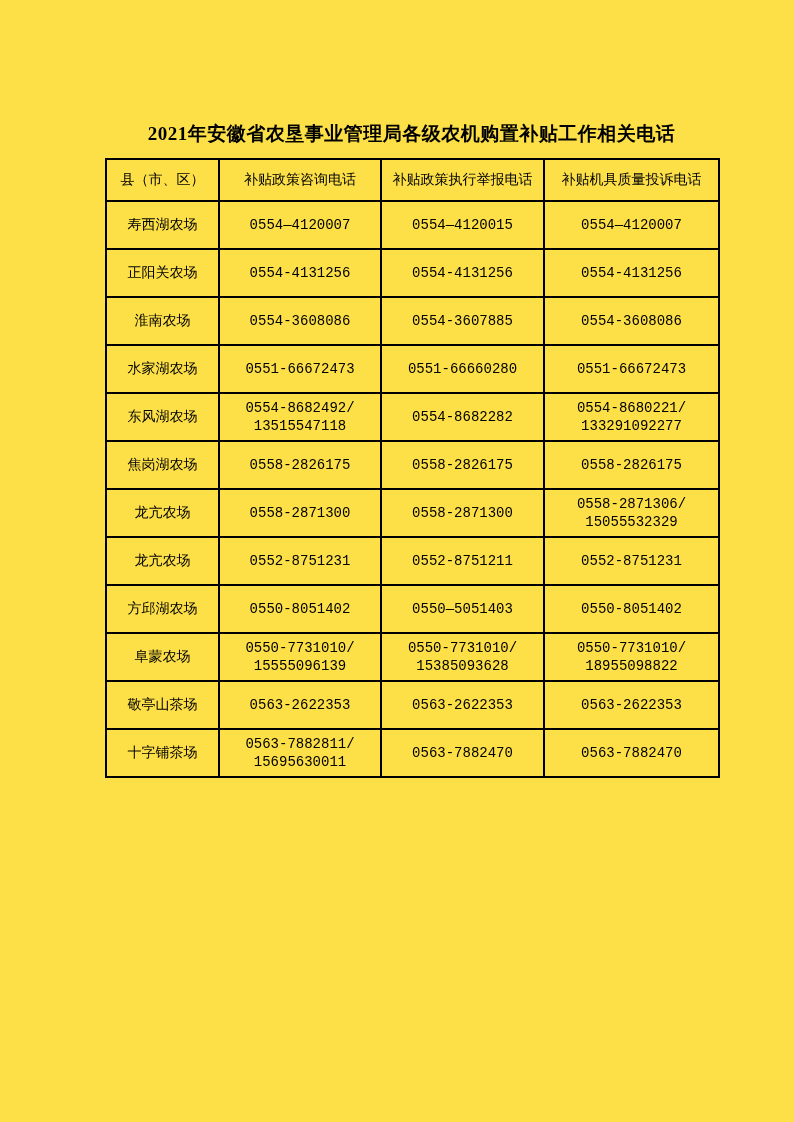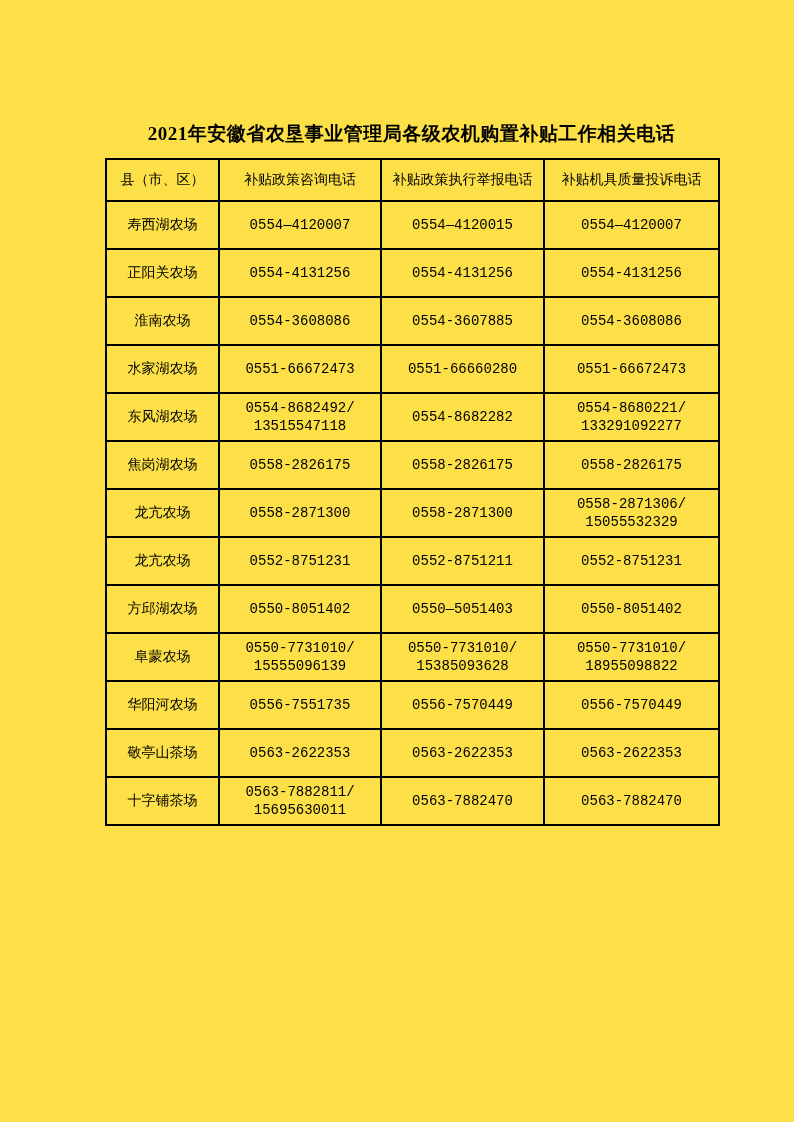--- a/index.html
+++ b/index.html
@@ -138,26 +138,20 @@
           <td>0550—5051403</td>
           <td>0550-8051402</td>
         </tr>
         <tr>
           <td>阜蒙农场</td>
           <td>0550-7731010/<br>15555096139</td>
           <td>0550-7731010/<br>15385093628</td>
           <td>0550-7731010/<br>18955098822</td>
         </tr>
         <tr>
-          <td>华阳河农场</td>
-          <td>0556-7551735</td>
-          <td>0556-7570449</td>
-          <td>0556-7570449</td>
-        </tr>
-        <tr>
           <td>敬亭山茶场</td>
           <td>0563-2622353</td>
           <td>0563-2622353</td>
           <td>0563-2622353</td>
         </tr>
         <tr>
           <td>十字铺茶场</td>
           <td>0563-7882811/<br>15695630011</td>
           <td>0563-7882470</td>
           <td>0563-7882470</td>

